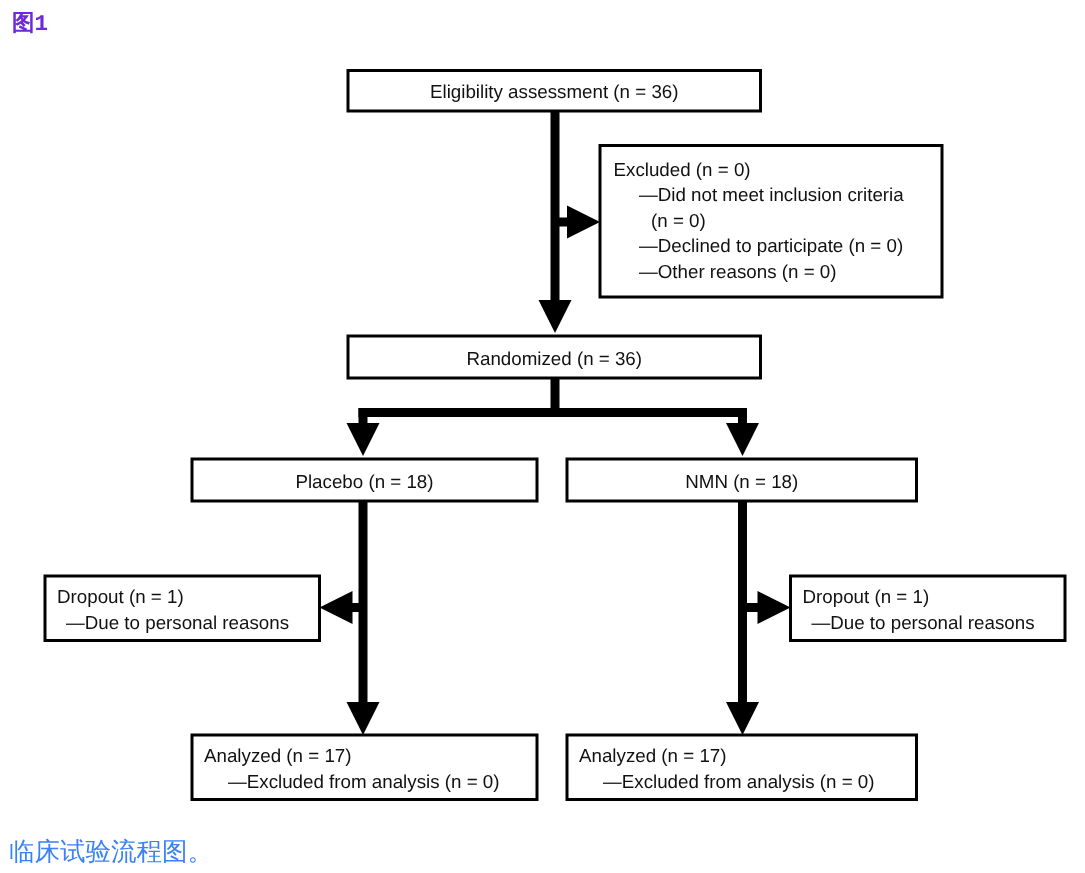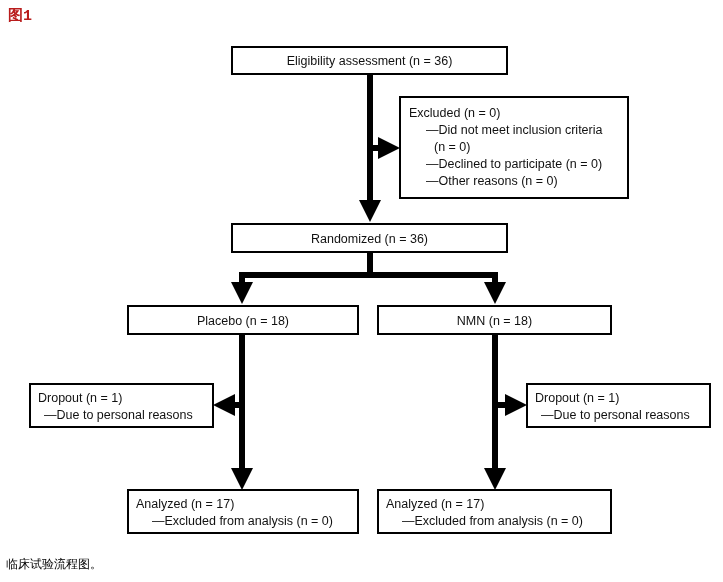--- a/index.html
+++ b/index.html
@@ -15,29 +15,29 @@
     position: relative;
     overflow: hidden;
   }
   #figure-label {
     position: absolute;
     left: 8px;
     top: 6px;
     font-size: 15px;
     font-weight: bold;
     letter-spacing: 0px;
-    color: #b91c1c;
+    color: #6d28d9;
     font-family: Liberation Mono, monospace;
   }
   #figure-caption {
     position: absolute;
     left: 6px;
     top: 556px;
-    font-size: 12px;
-    color: #000000;
+    font-size: 17px;
+    color: #3b82f6;
   }
   #flow-svg {
     position: absolute;
     left: 0;
     top: 0;
     width: 723px;
     height: 582px;
   }
   .node-box {
     fill: #ffffff;

